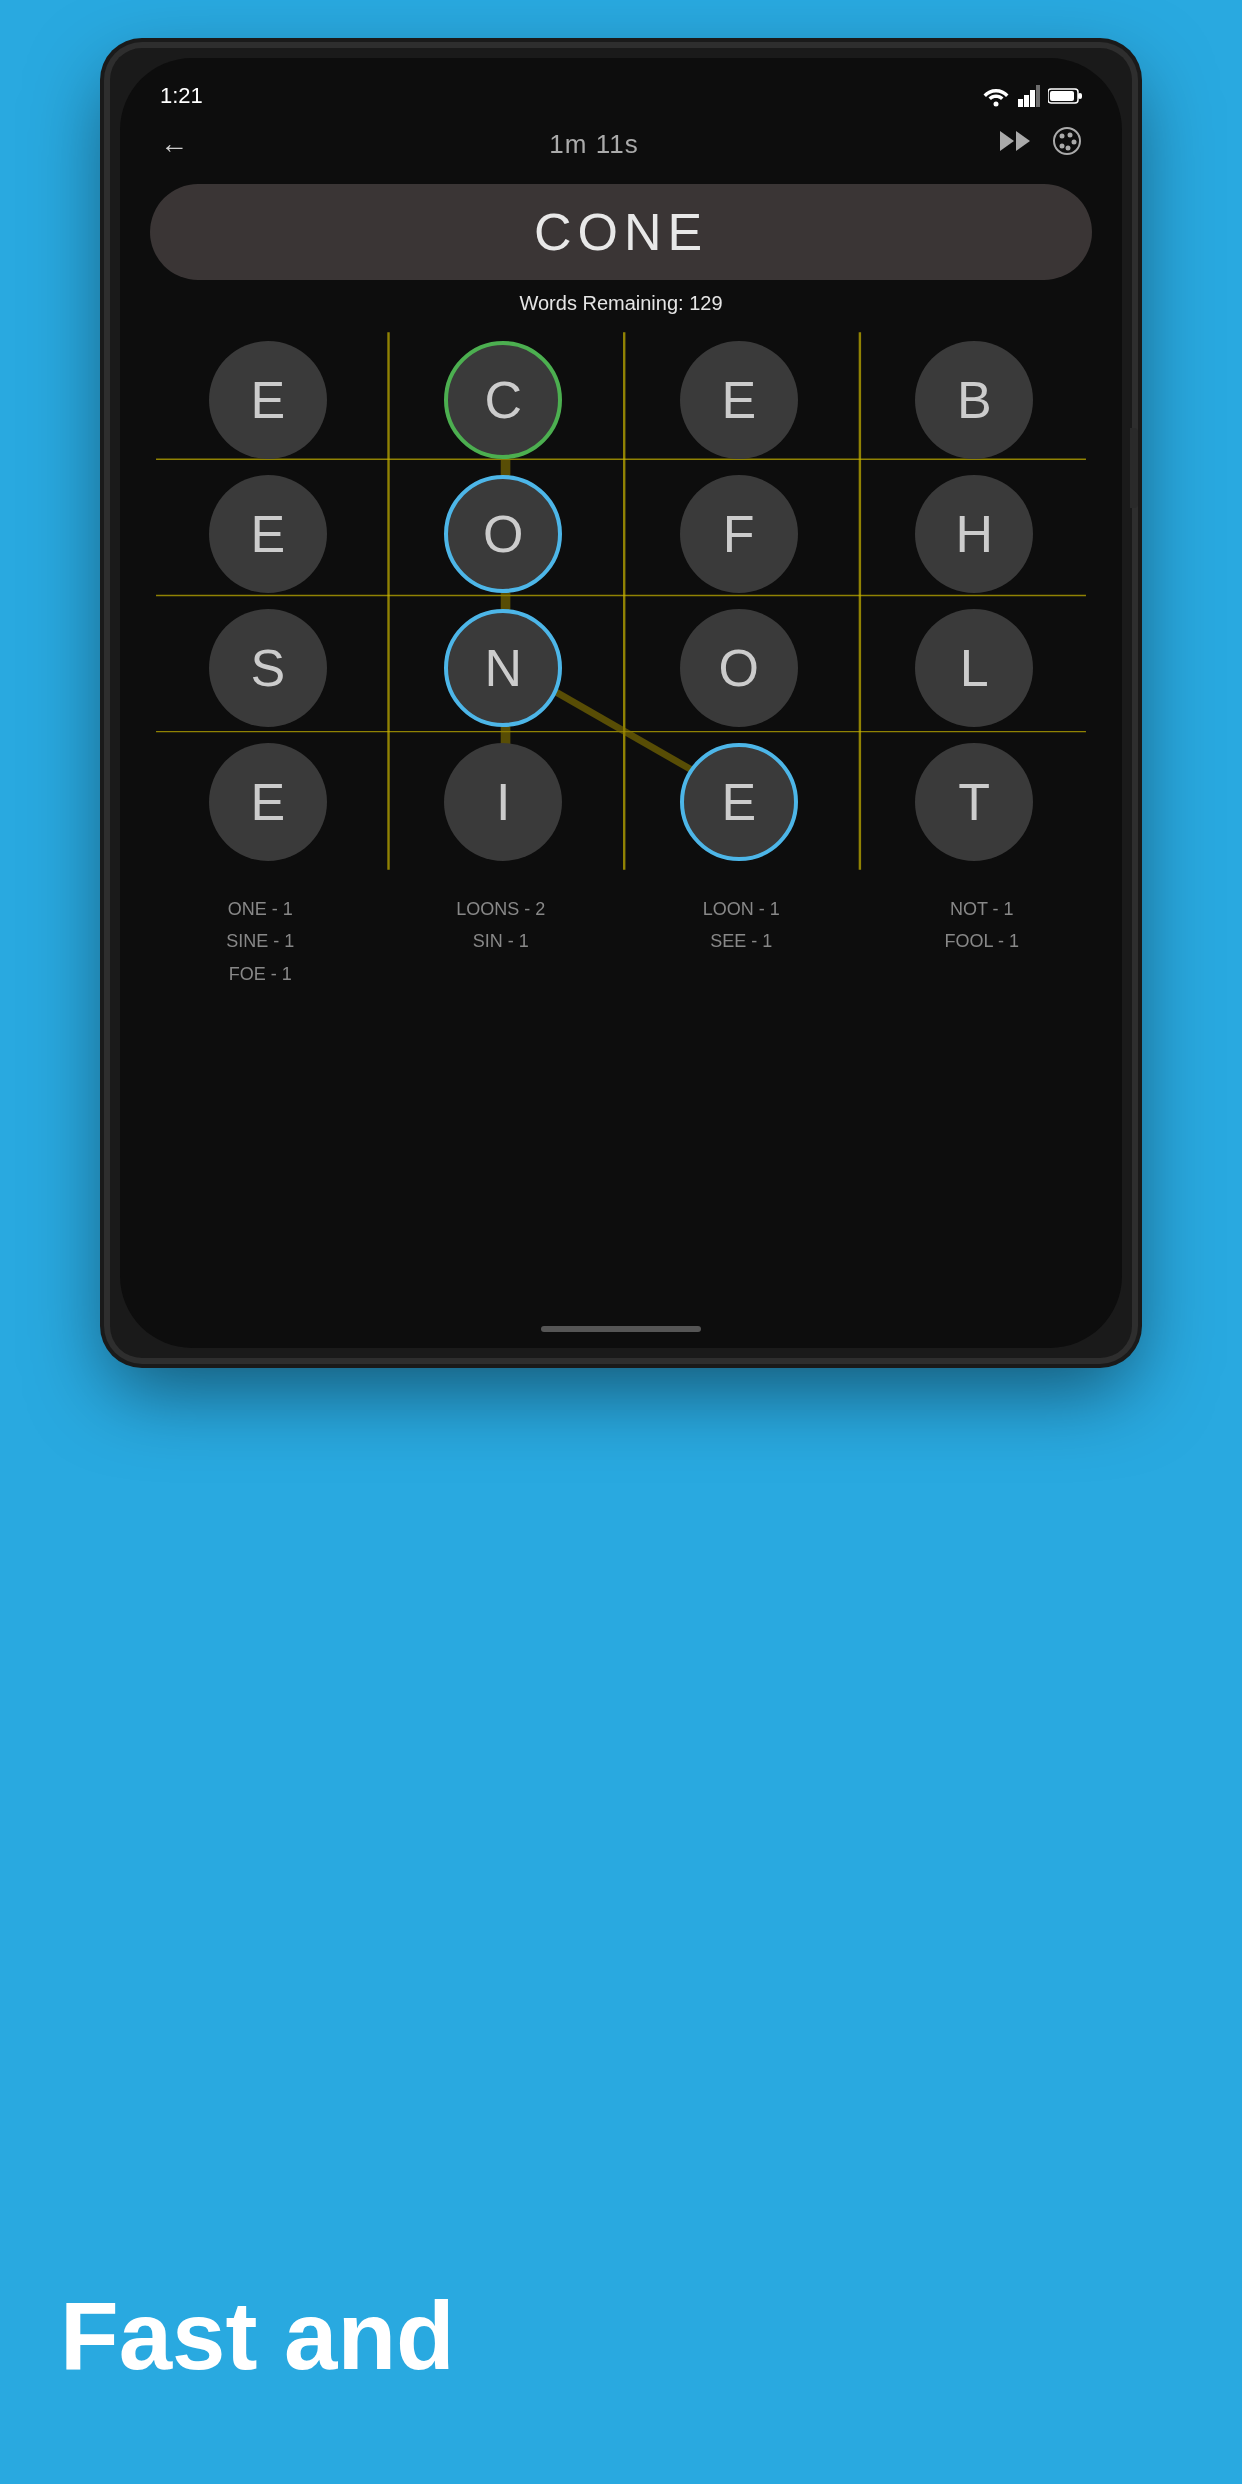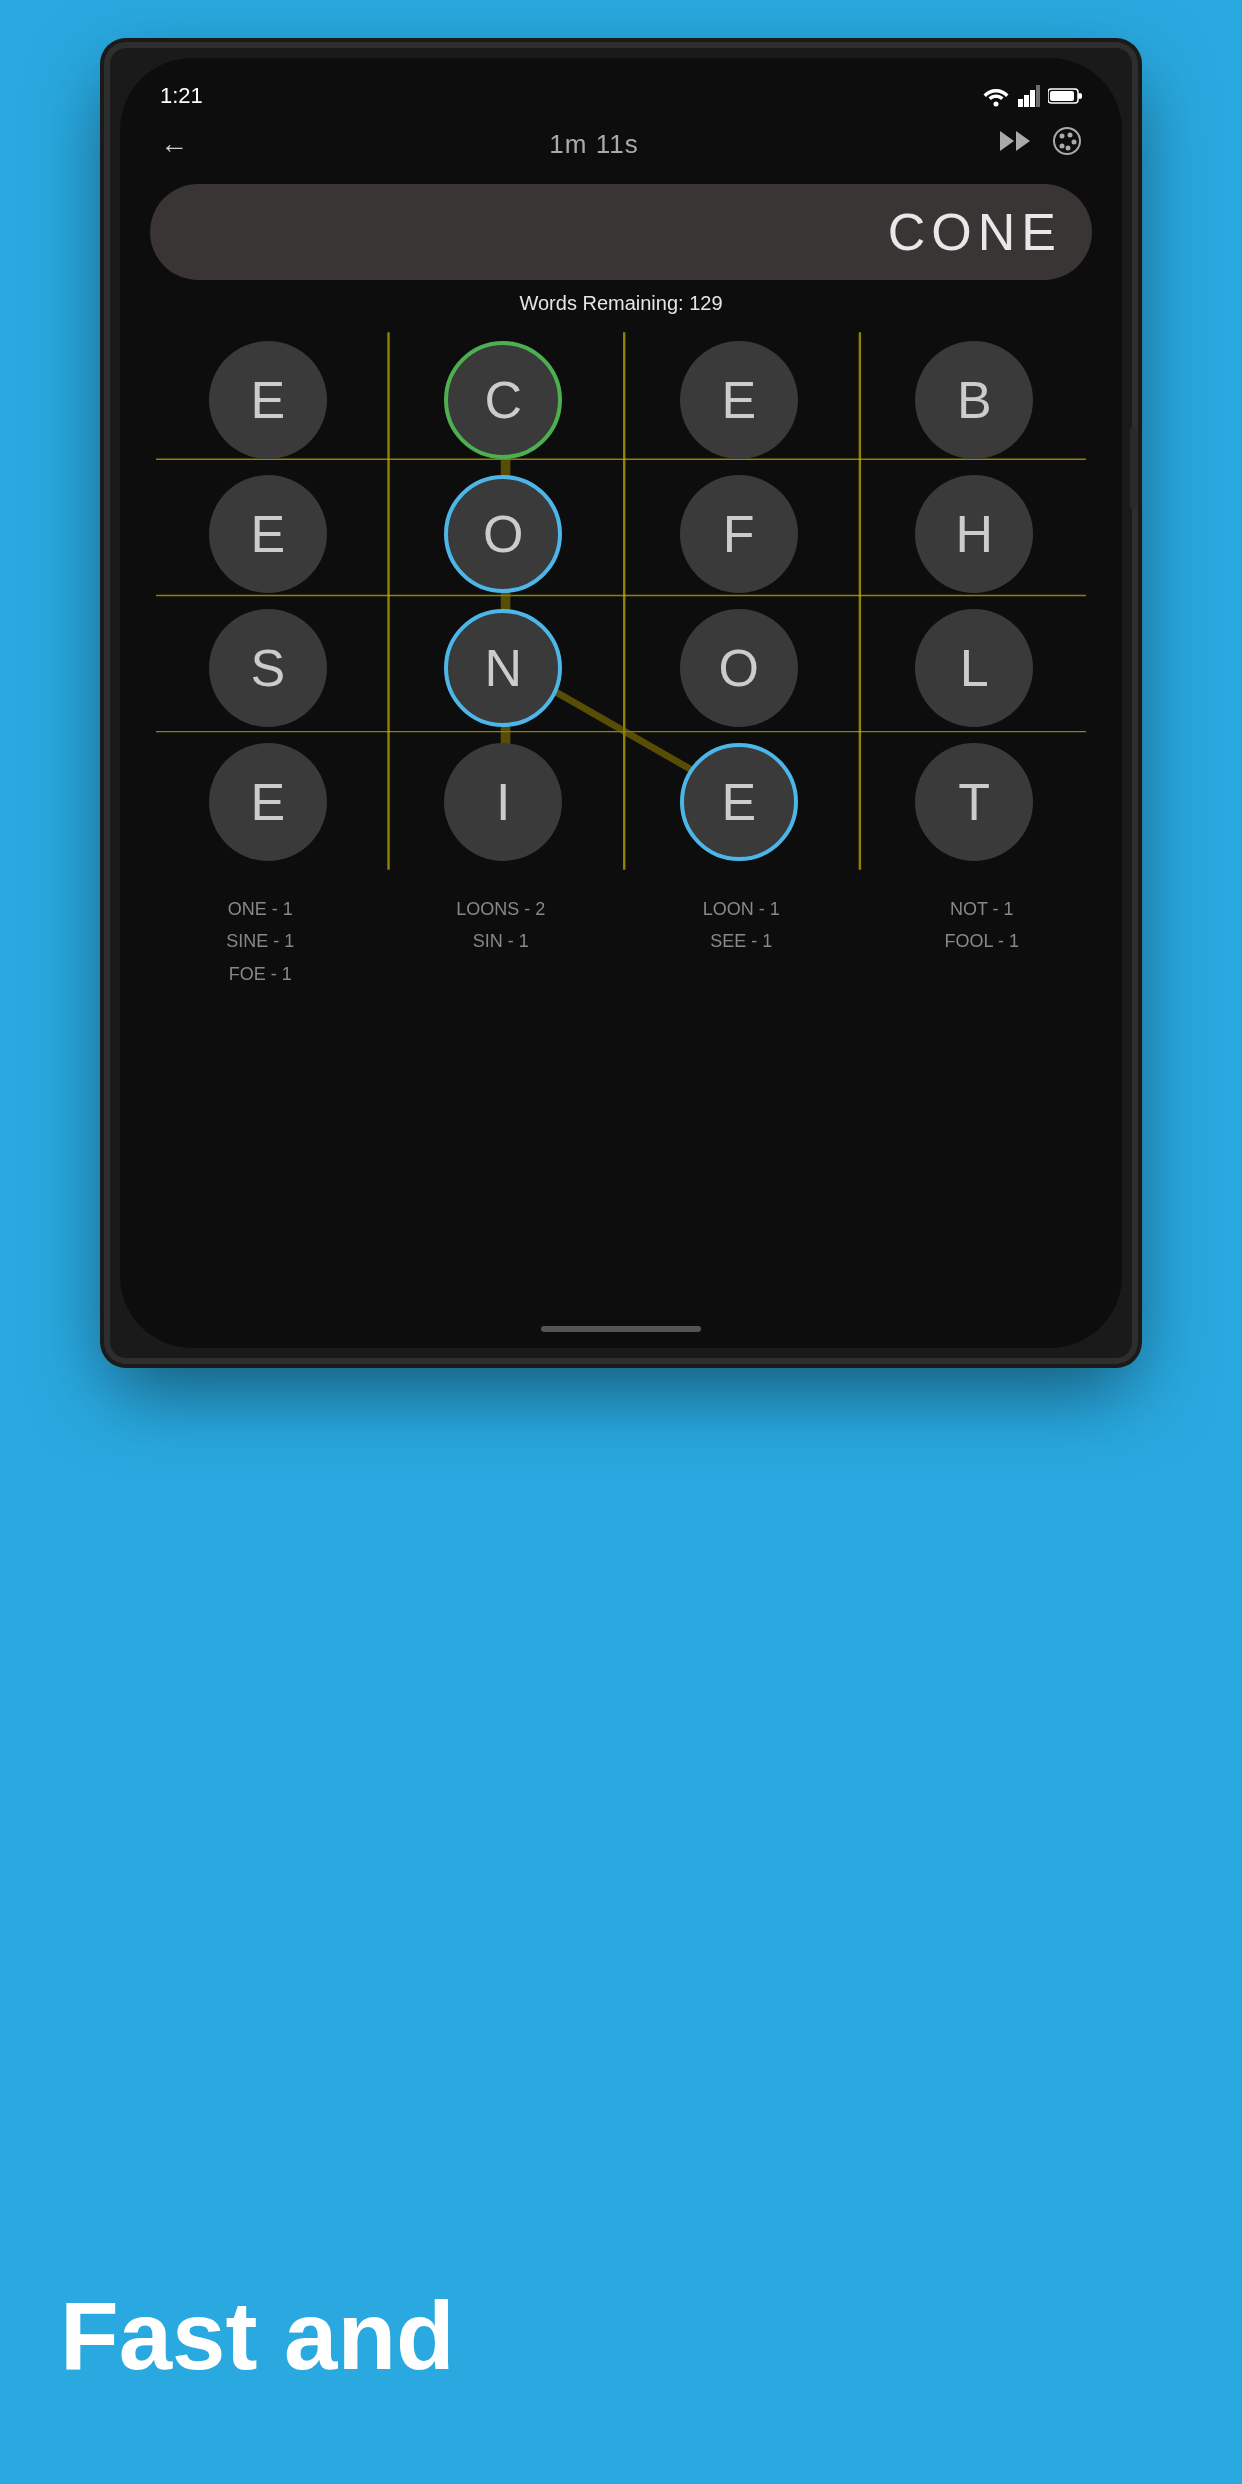--- a/index.html
+++ b/index.html
@@ -13,21 +13,21 @@
     }
 
     
     .phone-shell {
       position: absolute;
       top: 48px;
       left: 110px;
       width: 1022px;
       height: 1310px;
       background: #1a1a1a;
-      border-radius: 16px;
+      border-radius: 32px;
       box-shadow: 0 0 0 6px #2e2e2e, 0 0 0 10px #1a1a1a, 0 30px 80px rgba(0,0,0,0.5);
     }
 
     
     .phone-screen {
       position: absolute;
       top: 10px;
       left: 10px;
       right: 10px;
       bottom: 10px;
@@ -85,21 +85,21 @@
       color: #aaaaaa;
       font-size: 24px;
     }
 
     
     .word-display {
       margin: 10px 30px 0;
       background: #3a3535;
       border-radius: 50px;
       padding: 18px 30px;
-      text-align: right;
+      text-align: center;
     }
     .word-text {
       color: #e8e8e8;
       font-size: 52px;
       font-weight: 400;
       letter-spacing: 6px;
     }
 
     
     .words-remaining {

